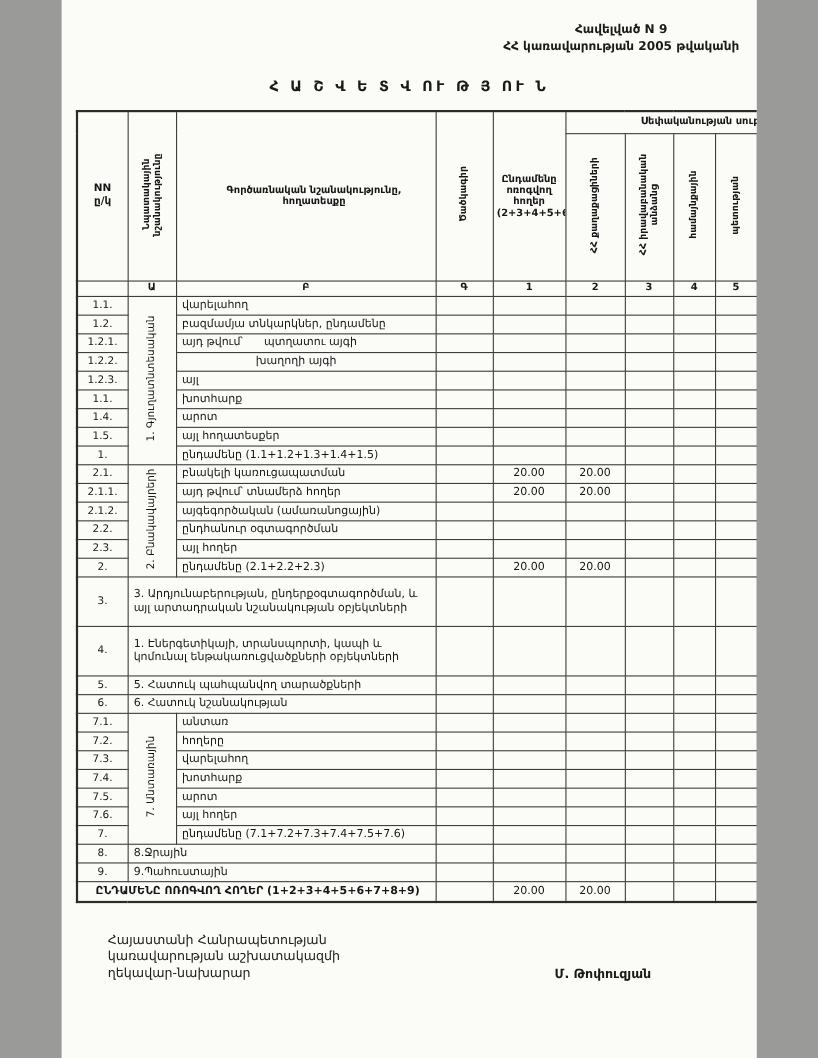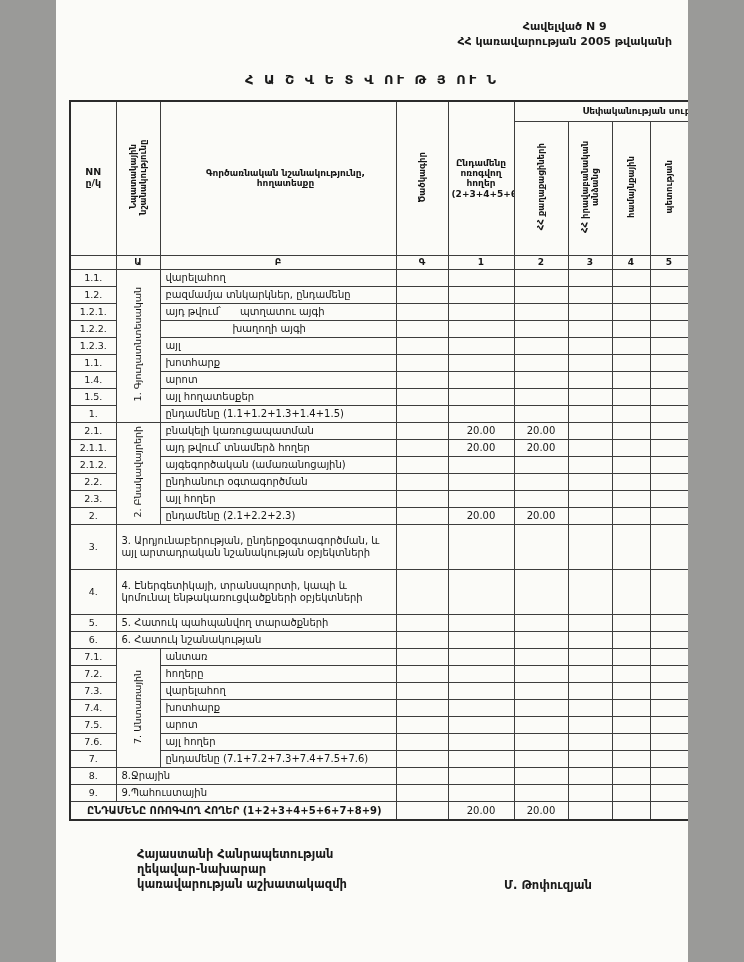--- a/index.html
+++ b/index.html
@@ -44,21 +44,21 @@
   td.label{text-align:left;padding-left:5px;line-height:1.15;}
   td.label.ind{padding-left:72px;}
   td.groupcell{text-align:center;}
   td.groupcell .rot{font-size:9.5px;max-height:160px;}
   td.val{text-align:center;}
   tr.total td.label{font-weight:bold;text-align:center;font-size:10px;}
   .footer{
     display:flex;justify-content:space-between;align-items:flex-end;
     margin:26px 96px 0 42px;
   }
-  .footer-left div{font-weight:bold;font-size:11.5px;line-height:1.3;margin-left:39px;}
+  .footer-left div{font-weight:normal;font-size:11.5px;line-height:1.3;}
   .footer-right{font-weight:bold;font-size:11.5px;}
 </style>
 </head>
 <body>
 
 <div class="page">
 
   <div class="appendix">
     <div>Հավելված N 9</div>
     <div>ՀՀ կառավարության 2005 թվականի</div>
@@ -299,21 +299,21 @@
           <td class="val"></td>
           <td class="val"></td>
           <td class="val"></td>
           <td class="val"></td>
           <td class="val"></td>
           <td class="val"></td>
           <td class="val"></td>
         </tr>
         <tr class="tall">
           <td class="num">4.</td>
-          <td class="label" colspan="2">4. Էներգետիկայի, տրանսպորտի, կապի և կոմունալ ենթակառուցվածքների օբյեկտների</td>
+          <td class="label" colspan="2">1. Էներգետիկայի, տրանսպորտի, կապի և կոմունալ ենթակառուցվածքների օբյեկտների</td>
           <td class="val"></td>
           <td class="val"></td>
           <td class="val"></td>
           <td class="val"></td>
           <td class="val"></td>
           <td class="val"></td>
           <td class="val"></td>
         </tr>
         <tr>
           <td class="num">5.</td>
@@ -446,19 +446,19 @@
           <td class="val"></td>
           <td class="val"></td>
           <td class="val"></td>
         </tr>
       </tbody>
   </table>
 
   <div class="footer">
     <div class="footer-left">
       <div>Հայաստանի Հանրապետության</div>
+      <div>կառավարության աշխատակազմի</div>
       <div>ղեկավար-նախարար</div>
-      <div>կառավարության աշխատակազմի</div>
     </div>
     <div class="footer-right">Մ. Թոփուզյան</div>
   </div>
 
 </div>
 
 </body></html>

